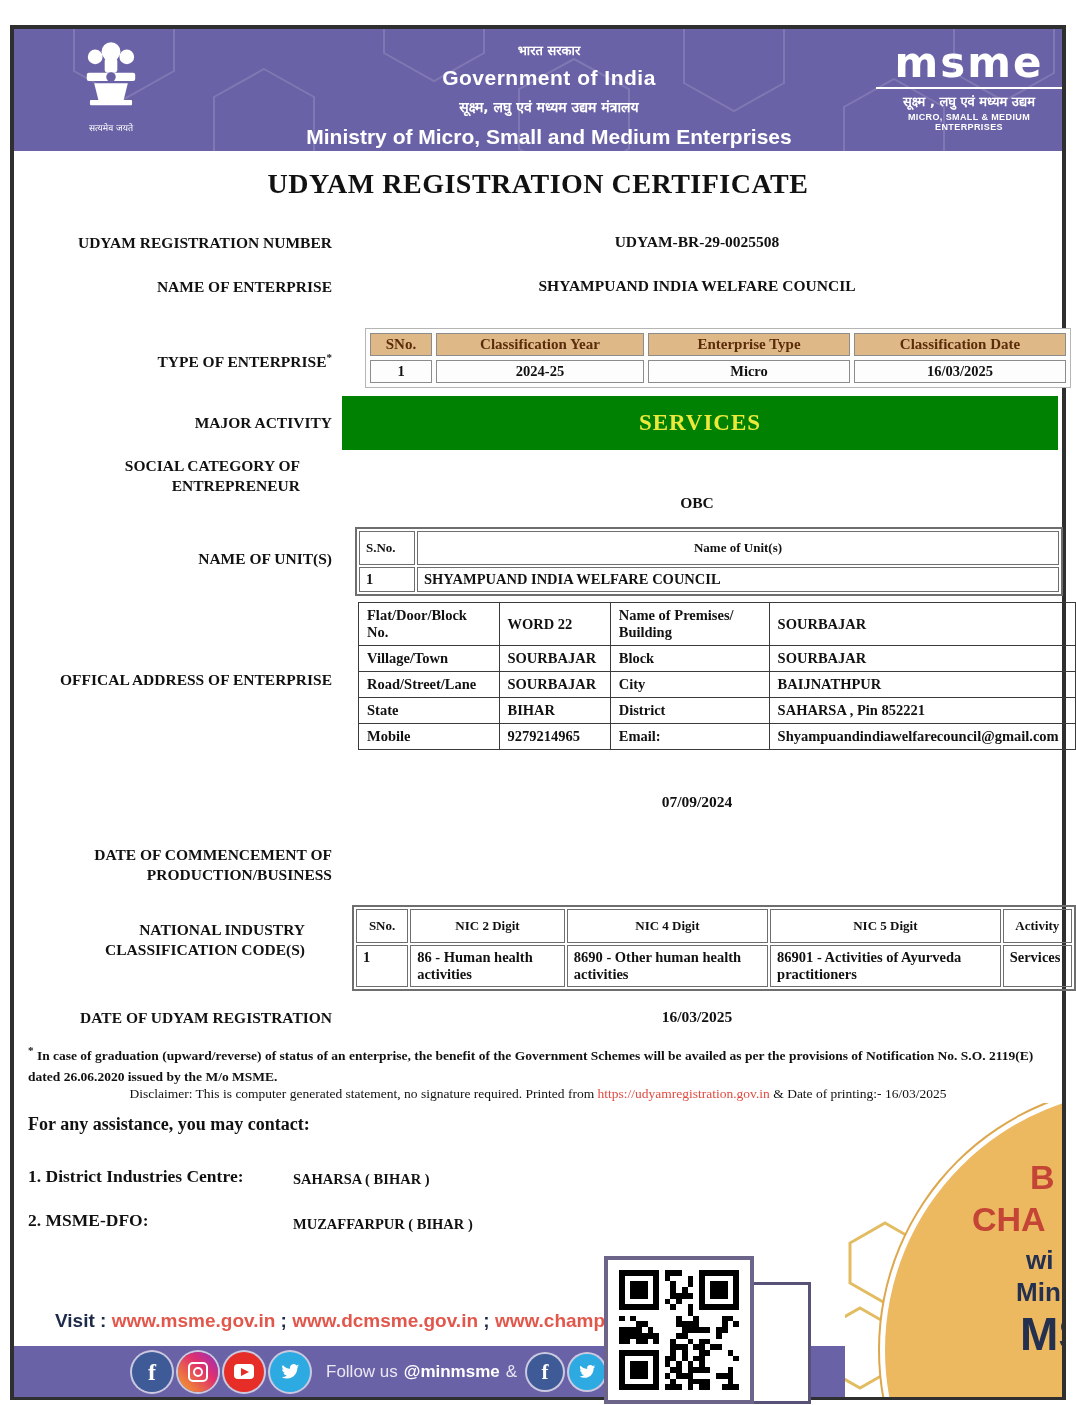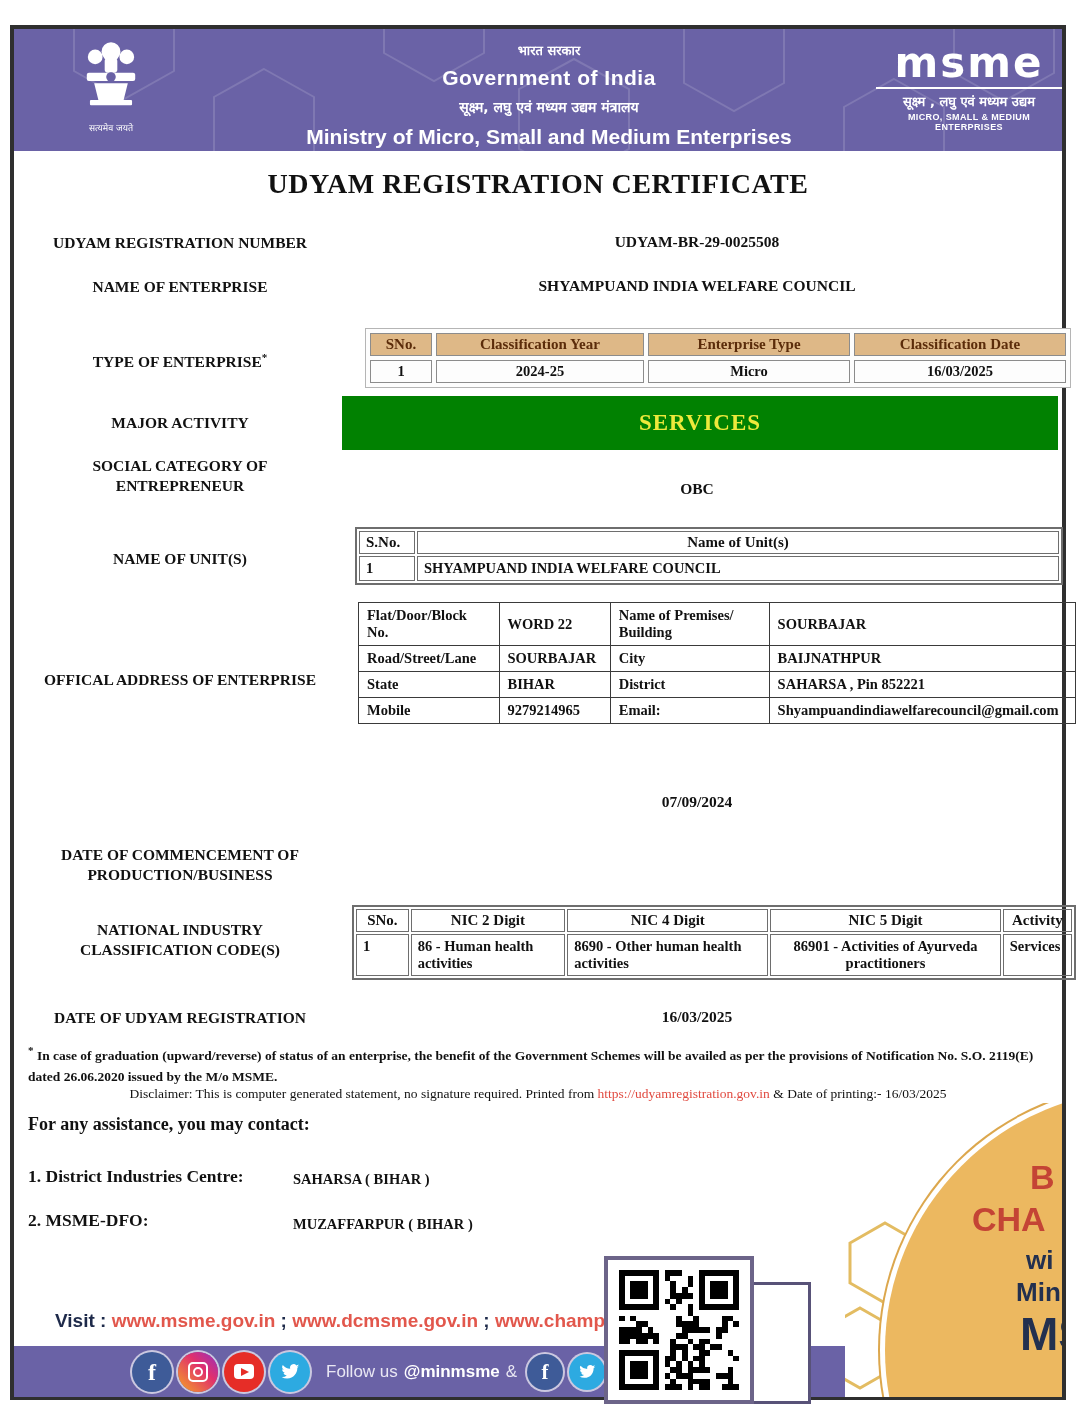--- a/index.html
+++ b/index.html
@@ -18,30 +18,30 @@
   .hdr-govt{font-family:"Liberation Sans",sans-serif;font-size:21px;font-weight:700;line-height:28px;letter-spacing:.5px;}
   .hdr-hindi2{font-family:"DejaVu Sans",sans-serif;font-size:14px;font-weight:700;line-height:30px;}
   .hdr-ministry{font-family:"Liberation Sans",sans-serif;font-size:21px;font-weight:700;line-height:29px;}
   .msme-logo{position:absolute;left:862px;top:12px;width:186px;text-align:center;color:#fff;}
   .msme-word{font-family:"DejaVu Sans",sans-serif;font-weight:800;font-size:42px;line-height:44px;letter-spacing:2px;transform:scaleY(1.02);}
   .msme-hindi{font-family:"DejaVu Sans",sans-serif;font-size:13px;font-weight:700;margin-top:2px;border-top:2px solid #fff;padding-top:3px;}
   .msme-eng{font-family:"Liberation Sans",sans-serif;font-size:9px;font-weight:700;letter-spacing:.4px;margin-top:2px;}
   
   #title{left:0;top:168px;width:1076px;text-align:center;font-size:28px;font-weight:700;letter-spacing:.5px;}
   
-  .lbl{position:absolute;left:28px;width:304px;text-align:center;font-weight:700;font-size:15.5px;line-height:20px;font-family:Liberation Serif, serif;}
+  .lbl{position:absolute;left:28px;width:304px;text-align:right;font-weight:700;font-size:15.5px;line-height:20px;font-family:Liberation Serif, serif;}
   .val{position:absolute;left:336px;width:722px;text-align:center;font-weight:700;font-size:15.5px;}
   sup.star{font-size:11px;vertical-align:super;}
   
   table{border-collapse:separate;font-size:14.5px;}
   .tbl-spaced{border-spacing:4px;border:1px solid #b5b5b5;background:#fdfdfd;}
   .tbl-spaced th{background:#DEB887;color:#5b2c0a;border:1px solid #8c8c8c;font-size:15px;padding:2px 4px;}
   .tbl-spaced td{border:1px solid #8c8c8c;font-weight:700;text-align:center;padding:2px 4px;}
   .tbl-units,.tbl-nic{border-spacing:2px;border:2px solid #6e6e6e;}
-  .tbl-units th,.tbl-nic th{border:1px solid #6e6e6e;font-size:15px;padding:2px 6px;}
+  .tbl-units th,.tbl-nic th{border:1px solid #6e6e6e;font-size:13px;padding:8px 6px;}
   .tbl-units td,.tbl-nic td{border:1px solid #6e6e6e;font-weight:700;padding:3px 6px;}
   .tbl-addr{border-collapse:collapse;}
   .tbl-addr td{border:1px solid #3a3a3a;font-weight:700;font-size:14.5px;padding:4px 8px;text-align:left;}
   
   #banner{left:342px;top:396px;width:716px;height:54px;background:#018101;display:flex;align-items:center;justify-content:center;}
   #banner span{color:#EDE93B;font-size:23px;font-weight:700;letter-spacing:1px;}
   
   #footnote{left:28px;top:1040px;width:1024px;font-size:13.5px;font-weight:700;line-height:21px;}
   #disclaimer{left:0;top:1086px;width:1076px;text-align:center;font-size:13.5px;}
   #disclaimer .red-link{color:#e14b41;}
@@ -163,21 +163,21 @@
     </tr>
   </tbody>
     </table>
 
   <div class="lbl" style="top:413px;">MAJOR ACTIVITY</div>
   <div id="banner" class="abs">
     <span>SERVICES</span>
   </div>
 
   <div class="lbl" style="top:456px;left:60px;width:240px;">SOCIAL CATEGORY OF ENTREPRENEUR</div>
-  <div class="val" style="top:480px;">OBC</div>
+  <div class="val" style="top:494px;">OBC</div>
 
   <div class="lbl" style="top:549px;">NAME OF UNIT(S)</div>
   <table class="tbl-units abs" style="left:355px;top:527px;">
     <tbody>
         <tr>
       <th style="width:42px;text-align:left;">S.No.</th>
       <th style="width:628px;">Name of Unit(s)</th>
     </tr>
     <tr>
       <td>1</td>
@@ -187,20 +187,26 @@
     </table>
 
   <div class="lbl" style="top:670px;">OFFICAL ADDRESS OF ENTERPRISE</div>
   <table class="tbl-addr abs" style="left:358px;top:602px;">
     <tbody>
         <tr>
       <td style="width:128px;">Flat/Door/Block No.</td>
       <td style="width:96px;">WORD 22</td>
       <td style="width:168px;">Name of Premises/ Building</td>
       <td style="width:292px;">SOURBAJAR</td>
+    </tr>
+    <tr>
+      <td>Village/Town</td>
+      <td>SOURBAJAR</td>
+      <td>Block</td>
+      <td>SOURBAJAR</td>
     </tr>
     <tr>
       <td>Road/Street/Lane</td>
       <td>SOURBAJAR</td>
       <td>City</td>
       <td>BAIJNATHPUR</td>
     </tr>
     <tr>
       <td>State</td>
       <td>BIHAR</td>
@@ -227,21 +233,21 @@
       <th style="width:40px;">SNo.</th>
       <th style="width:154px;">NIC 2 Digit</th>
       <th style="width:208px;">NIC 4 Digit</th>
       <th style="width:238px;">NIC 5 Digit</th>
       <th style="width:56px;">Activity</th>
     </tr>
     <tr>
       <td style="vertical-align:top;">1</td>
       <td style="vertical-align:top;">86 - Human health activities</td>
       <td style="vertical-align:top;">8690 - Other human health activities</td>
-      <td style="vertical-align:top;text-align:center;">86901 - Activities of Ayurveda practitioners</td>
+      <td style="vertical-align:top;">86901 - Activities of Ayurveda practitioners</td>
       <td style="vertical-align:top;">Services</td>
     </tr>
   </tbody>
     </table>
 
   <div class="lbl" style="top:1008px;">DATE OF UDYAM REGISTRATION</div>
   <div class="val" style="top:1008px;">16/03/2025</div>
 
   <div id="footnote" class="abs">
     <sup class="star">*</sup>

